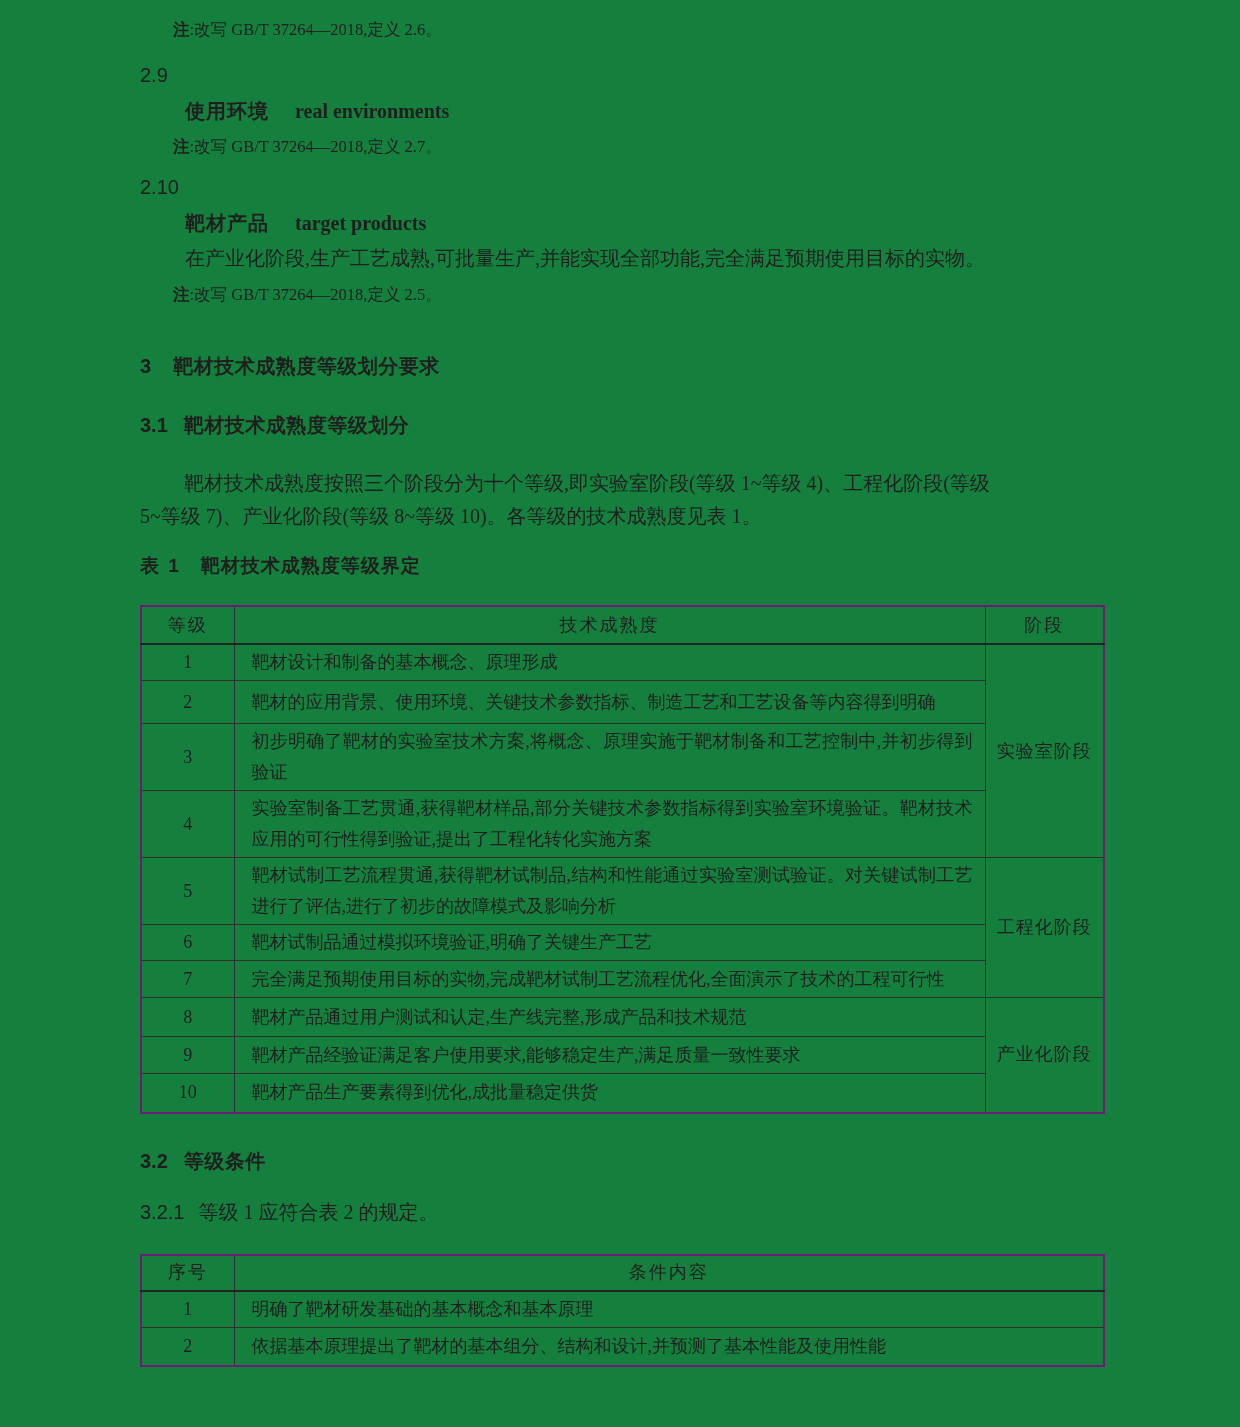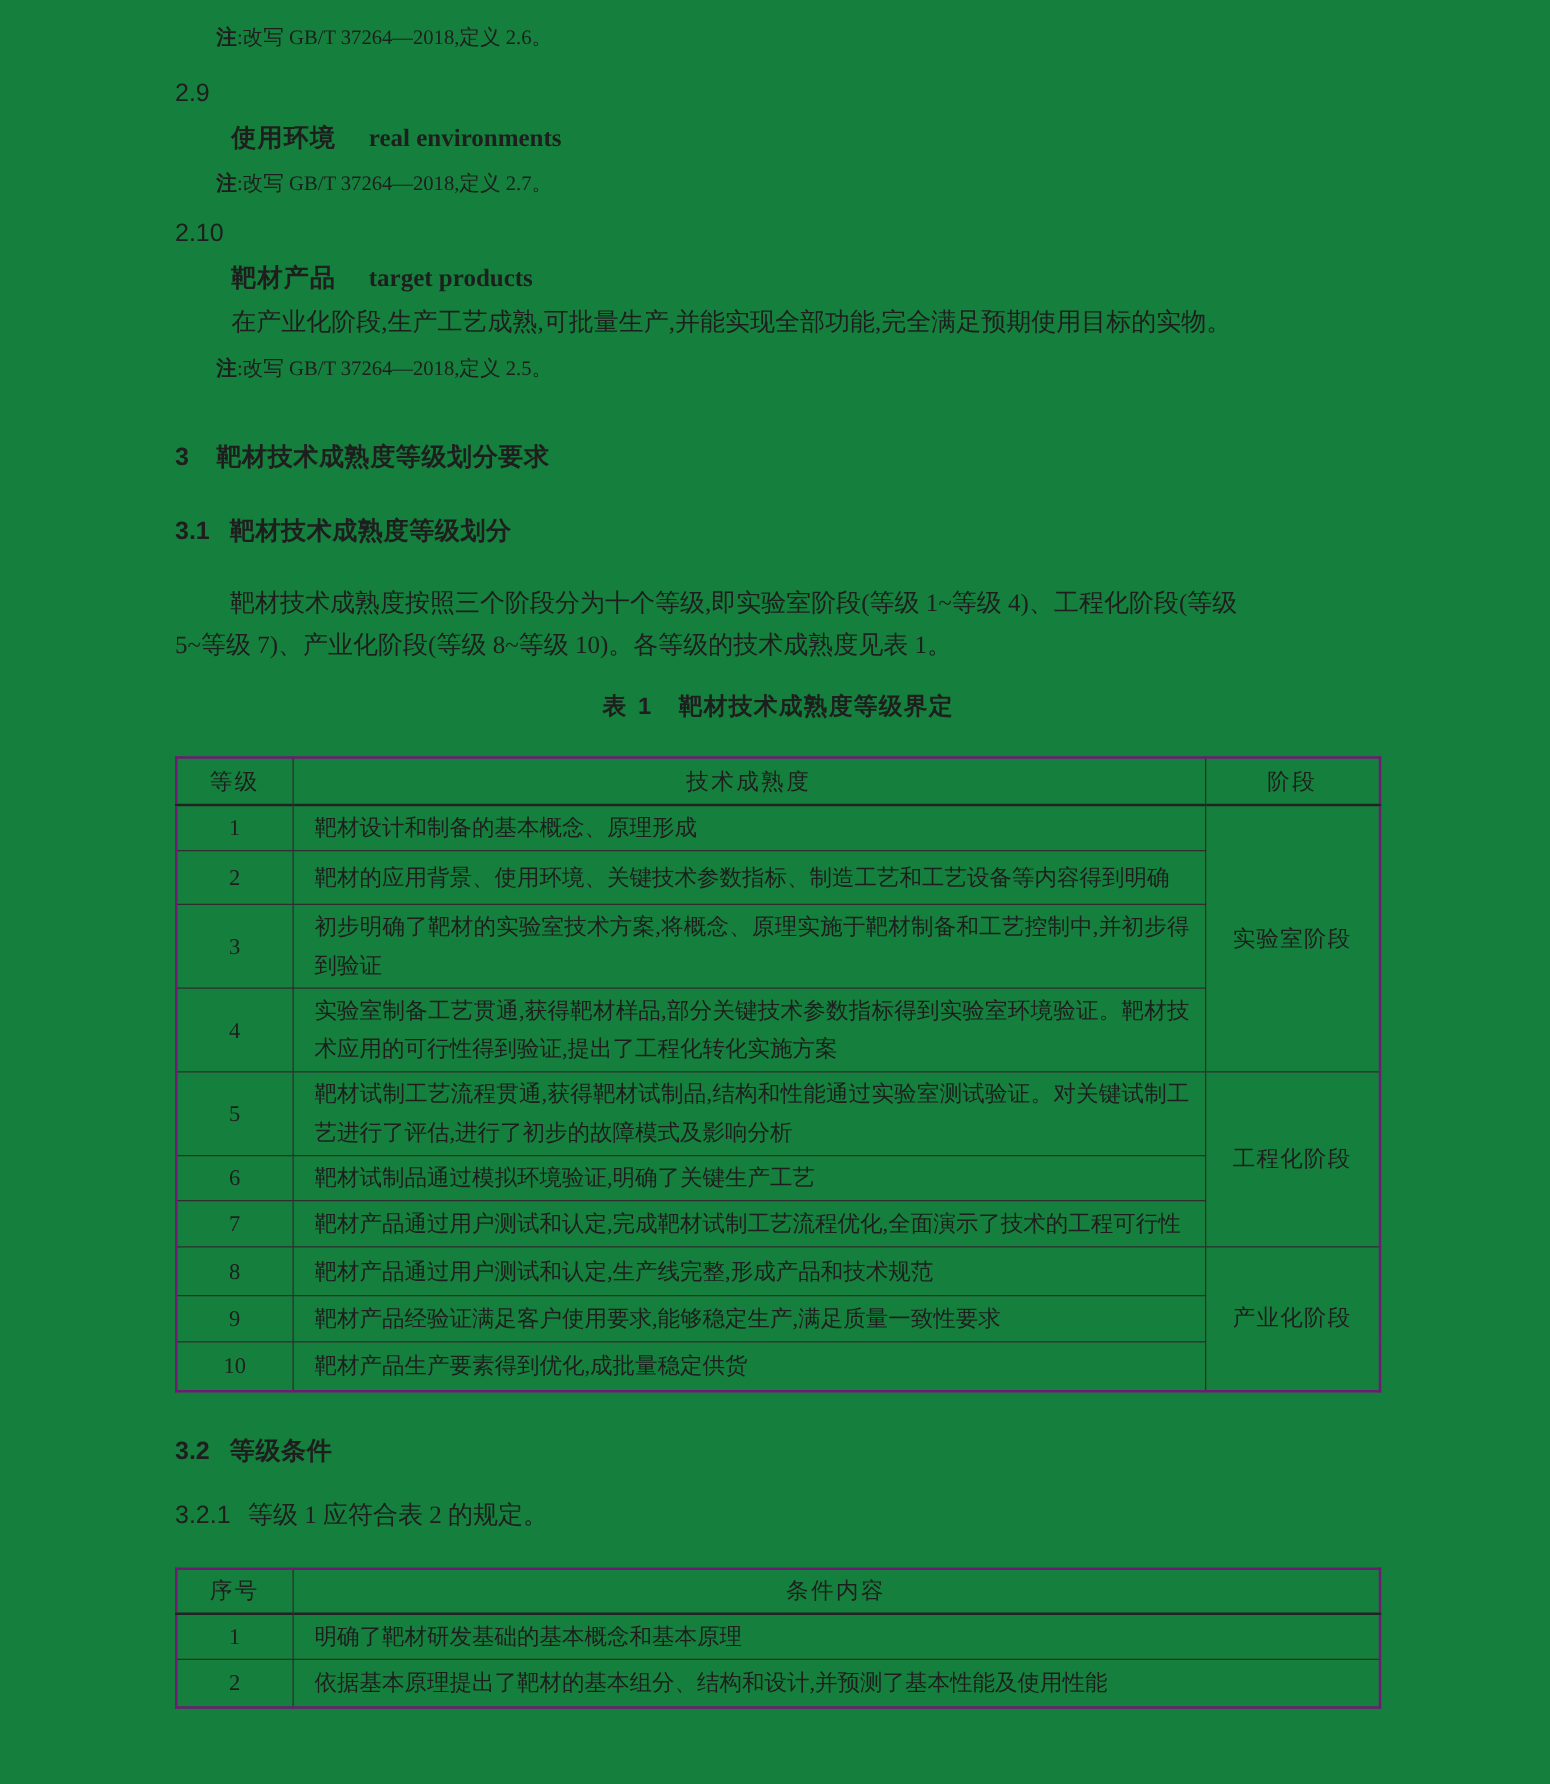--- a/index.html
+++ b/index.html
@@ -29,30 +29,30 @@
   
   .sec-heading { font-family:"Liberation Sans","DejaVu Sans",sans-serif; font-weight:bold; font-size:20px; line-height:26px; letter-spacing:0.5px; }
   .sec-heading .num { font-weight:bold; margin-right:22px; letter-spacing:0; }
   .sub-heading .num { margin-right:16px; }
   .clause321 { font-size:20px; line-height:26px; }
   .clause321 .num { font-family:"Liberation Sans","DejaVu Sans",sans-serif; margin-right:14px; }
 
   .body-para { font-size:20px; line-height:33px; }
   .body-para .line1 { text-indent:44px; }
 
-  .tbl-caption { text-align:center; font-family:"Liberation Sans","DejaVu Sans",sans-serif; font-weight:bold; font-size:19px; line-height:24px; letter-spacing:1px; }
+  .tbl-caption { font-family:"Liberation Sans","DejaVu Sans",sans-serif; font-weight:bold; font-size:19px; line-height:24px; letter-spacing:1px; }
   .tbl-caption .cap-label { margin-right:20px; letter-spacing:2px; }
 
   table { border-collapse:collapse; width:965px; table-layout:fixed; }
   table, th, td { border:1px solid #2e2e2e; }
   table { border:2px solid #701a75; }
   thead th { border-bottom:2.5px solid #232323; font-weight:normal; }
   th, td { font-size:18px; line-height:31px; vertical-align:middle; }
   .col-narrow { width:93px; }
-  .col-stage  { width:140px; }
+  .col-stage  { width:119px; }
   th { text-align:center; letter-spacing:2px; }
   td.num-cell { text-align:center; }
   td.text-cell { text-align:justify; padding:2px 12px 2px 17px; }
   td.stage-cell { text-align:center; letter-spacing:1px; }
 
   
   #table1 thead tr { height:38px; }
   #table1 .h35 { height:35px; } #table1 .h43 { height:43px; }
   #table1 .h62 { height:62px; } #table1 .h66 { height:66px; } #table1 .h67 { height:67px; }
   #table1 .h36 { height:36px; } #table1 .h37 { height:37px; } #table1 .h39 { height:39px; }
@@ -137,21 +137,21 @@
         <td class="num-cell">5</td>
         <td class="text-cell">靶材试制工艺流程贯通,获得靶材试制品,结构和性能通过实验室测试验证。对关键试制工艺进行了评估,进行了初步的故障模式及影响分析</td>
         <td class="stage-cell" rowspan="3">工程化阶段</td>
       </tr>
       <tr class="h36">
         <td class="num-cell">6</td>
         <td class="text-cell">靶材试制品通过模拟环境验证,明确了关键生产工艺</td>
       </tr>
       <tr class="h37">
         <td class="num-cell">7</td>
-        <td class="text-cell">靶材产品通过用户测试和认定,完成靶材试制工艺流程优化,全面演示了技术的工程可行性</td>
+        <td class="text-cell">完全满足预期使用目标的实物,完成靶材试制工艺流程优化,全面演示了技术的工程可行性</td>
       </tr>
       <tr class="h39">
         <td class="num-cell">8</td>
         <td class="text-cell">靶材产品通过用户测试和认定,生产线完整,形成产品和技术规范</td>
         <td class="stage-cell" rowspan="3">产业化阶段</td>
       </tr>
       <tr class="h37">
         <td class="num-cell">9</td>
         <td class="text-cell">靶材产品经验证满足客户使用要求,能够稳定生产,满足质量一致性要求</td>
       </tr>

